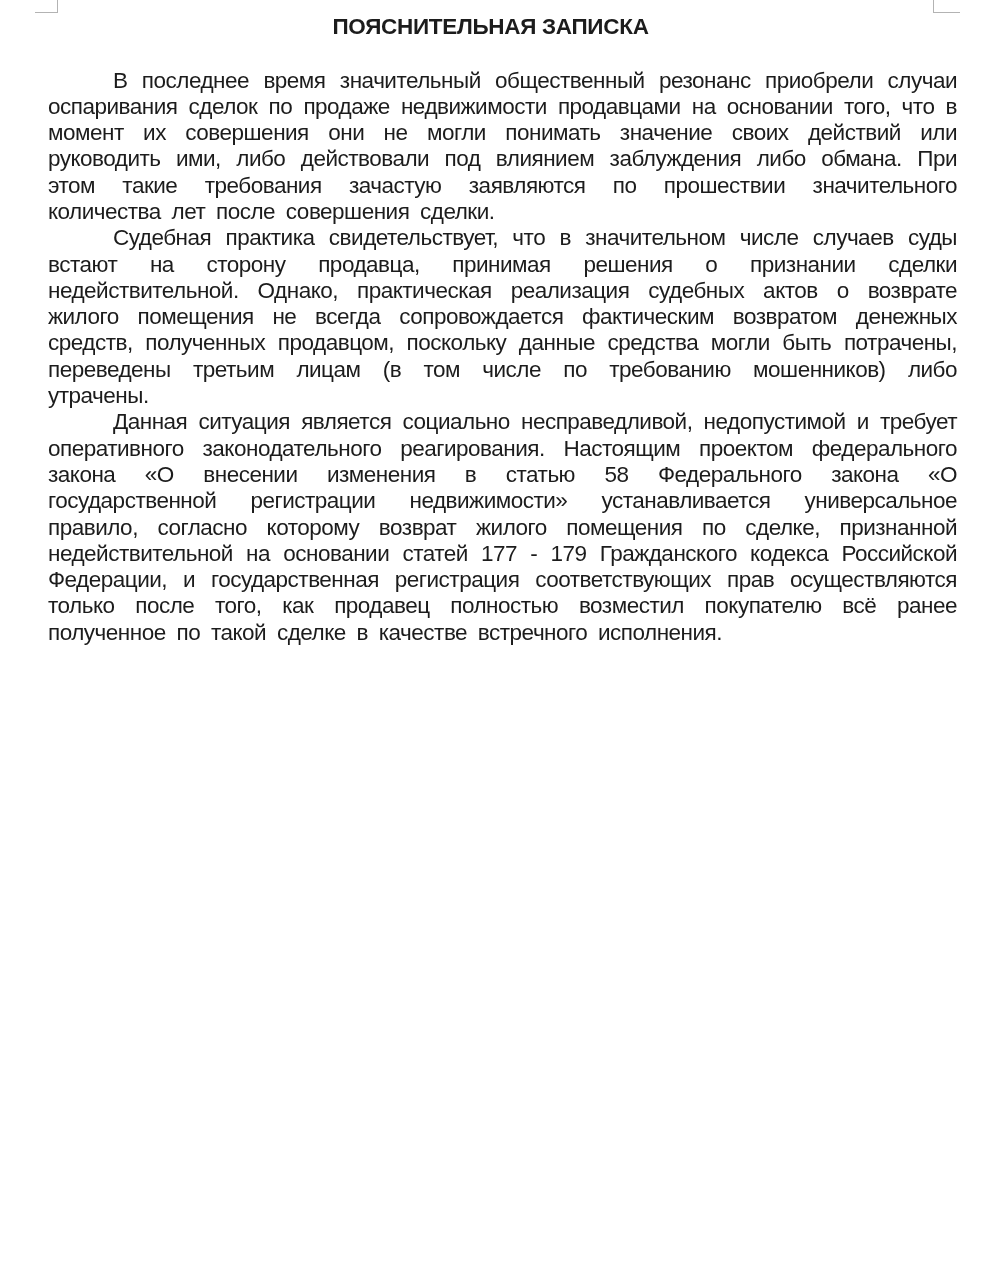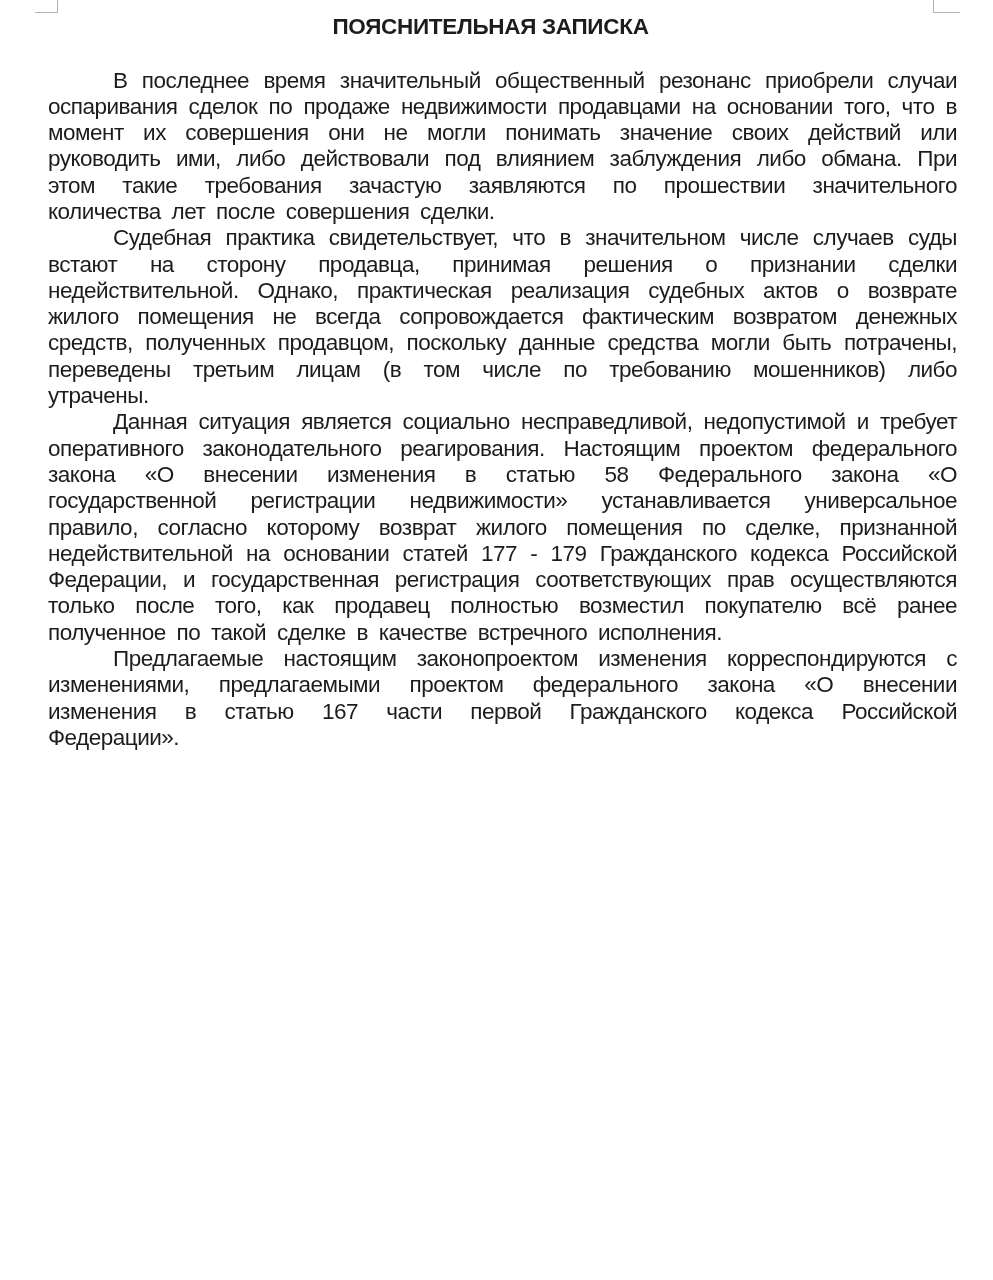--- a/index.html
+++ b/index.html
@@ -76,16 +76,15 @@
   <span class="crop crop-tr"></span>
 
   <header class="doc-header">
     <h1 class="doc-title">ПОЯСНИТЕЛЬНАЯ ЗАПИСКА</h1>
   </header>
 
   <main class="doc-body">
     <p class="para">В последнее время значительный общественный резонанс приобрели случаи оспаривания сделок по продаже недвижимости продавцами на основании того, что в момент их совершения они не могли понимать значение своих действий или руководить ими, либо действовали под влиянием заблуждения либо обмана. При этом такие требования зачастую заявляются по прошествии значительного количества лет после совершения сделки.</p>
     <p class="para">Судебная практика свидетельствует, что в значительном числе случаев суды встают на сторону продавца, принимая решения о признании сделки недействительной. Однако, практическая реализация судебных актов о возврате жилого помещения не всегда сопровождается фактическим возвратом денежных средств, полученных продавцом, поскольку данные средства могли быть потрачены, переведены третьим лицам (в том числе по требованию мошенников) либо утрачены.</p>
     <p class="para">Данная ситуация является социально несправедливой, недопустимой и требует оперативного законодательного реагирования. Настоящим проектом федерального закона «О внесении изменения в статью 58 Федерального закона «О государственной регистрации недвижимости» устанавливается универсальное правило, согласно которому возврат жилого помещения по сделке, признанной недействительной на основании статей 177 - 179 Гражданского кодекса Российской Федерации, и государственная регистрация соответствующих прав осуществляются только после того, как продавец полностью возместил покупателю всё ранее полученное по такой сделке в качестве встречного исполнения.</p>
-    <p class="para">Предлагаемые настоящим законопроектом изменения корреспондируются с изменениями, предлагаемыми проектом федерального закона «О внесении изменения в статью 167 части первой Гражданского кодекса Российской Федерации».</p>
   </main>
 
 </div>
 
 </body></html>

